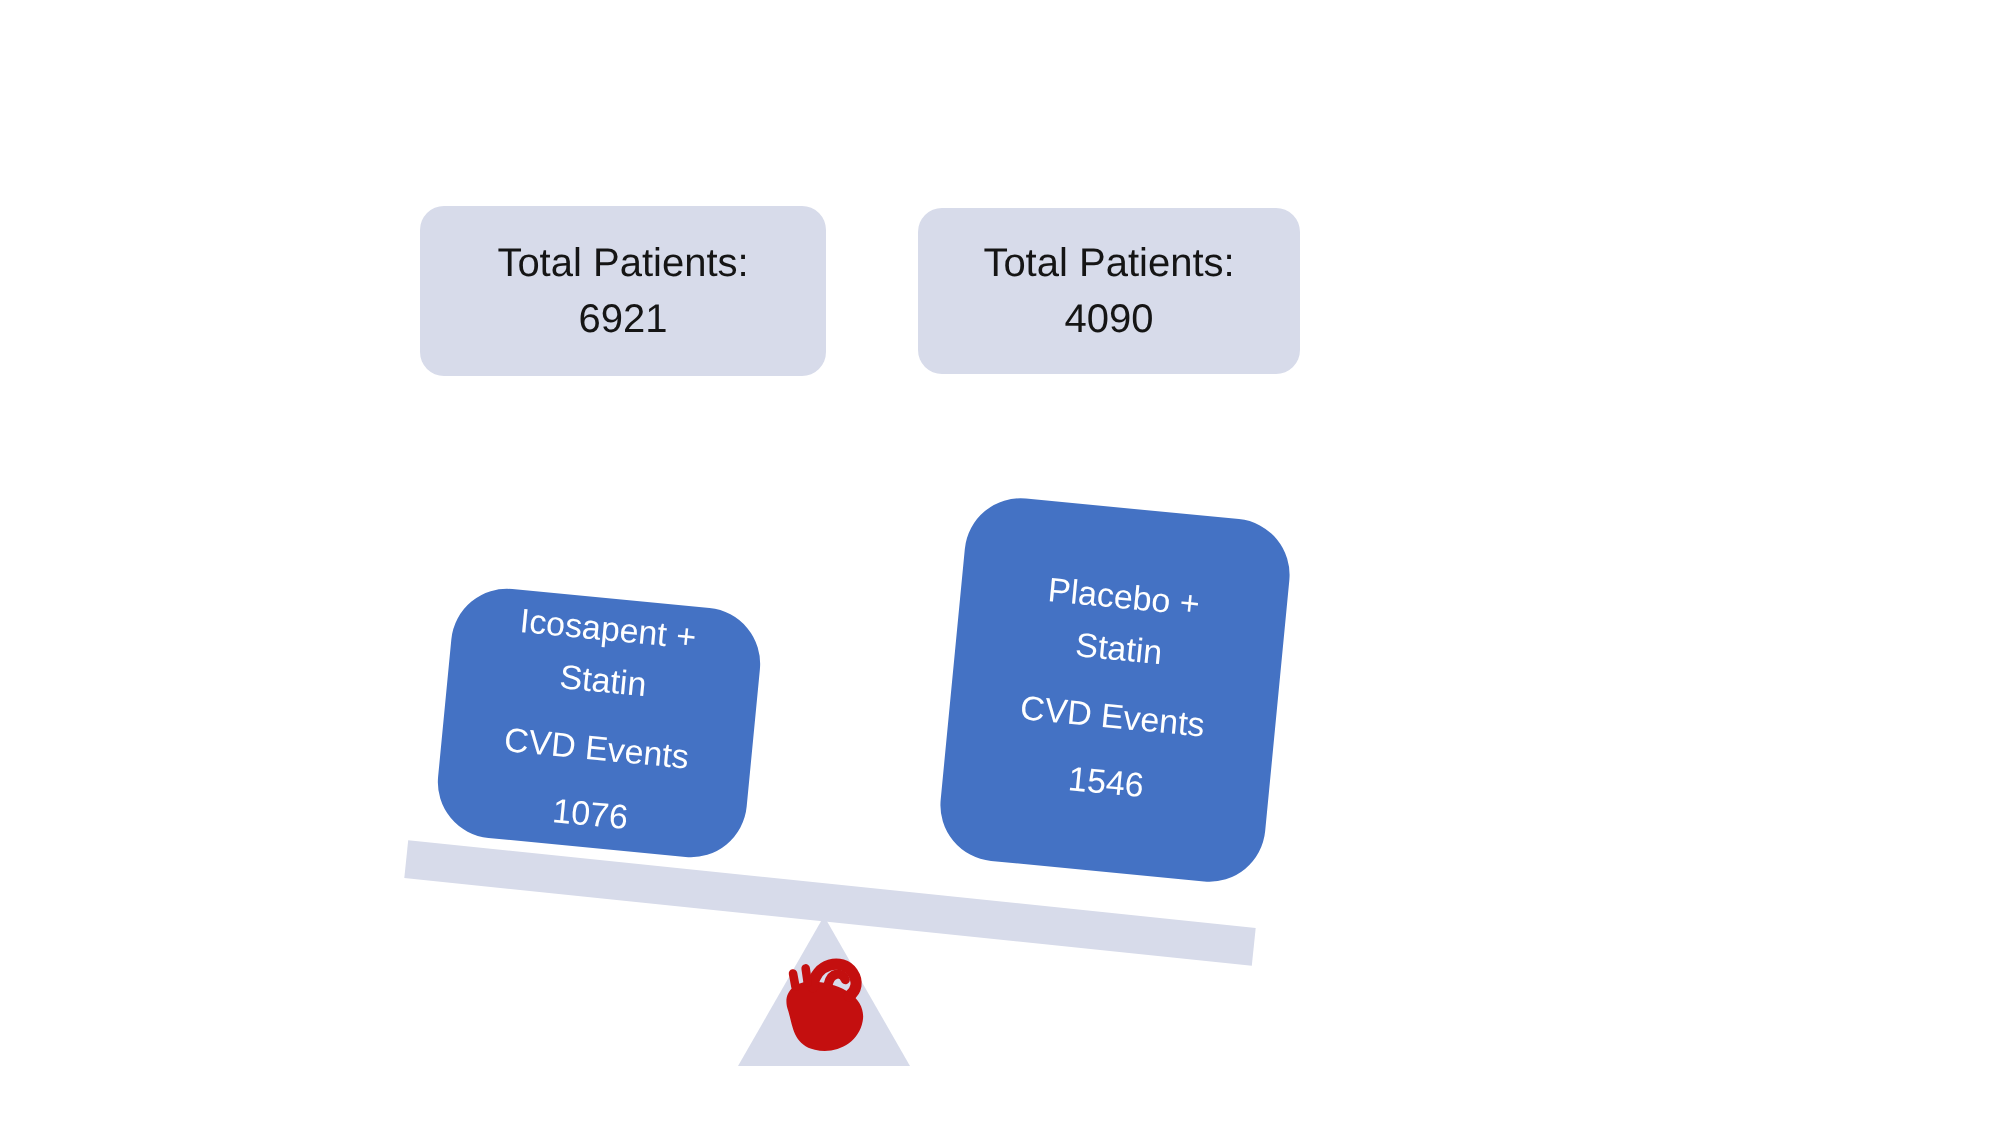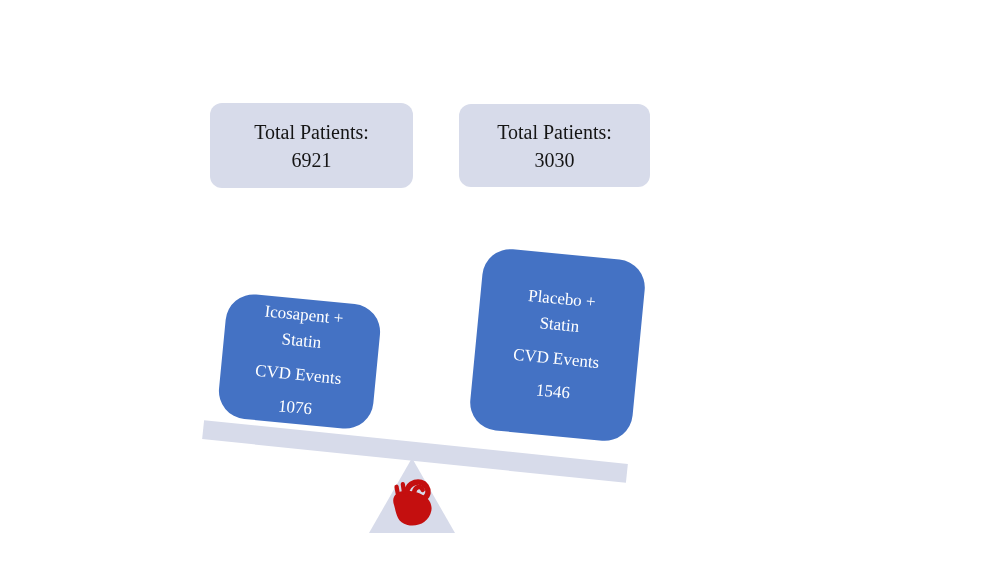--- a/index.html
+++ b/index.html
@@ -7,21 +7,20 @@
     padding: 0;
     background: #ffffff;
     font-family: "Liberation Sans", sans-serif;
   }
   .canvas {
     position: relative;
     width: 1000px;
     height: 563px;
     background: #ffffff;
     overflow: hidden;
-    font-family: Liberation Serif, serif;
   }
 
   
   .total-box {
     position: absolute;
     background: #d7dbea;
     border-radius: 12px;
     display: flex;
     flex-direction: column;
     align-items: center;
@@ -83,21 +82,21 @@
 
 <div class="canvas">
 
   <div class="total-box left">
     <div>Total Patients:</div>
     <div>6921</div>
   </div>
 
   <div class="total-box right">
     <div>Total Patients:</div>
-    <div>3030</div>
+    <div>4090</div>
   </div>
 
   <div class="fulcrum"></div>
 
   <div class="beam"></div>
 
   <div class="arm-box left">
     <div class="arm-name">
       <div>Icosapent +</div>
       <div>Statin</div>

